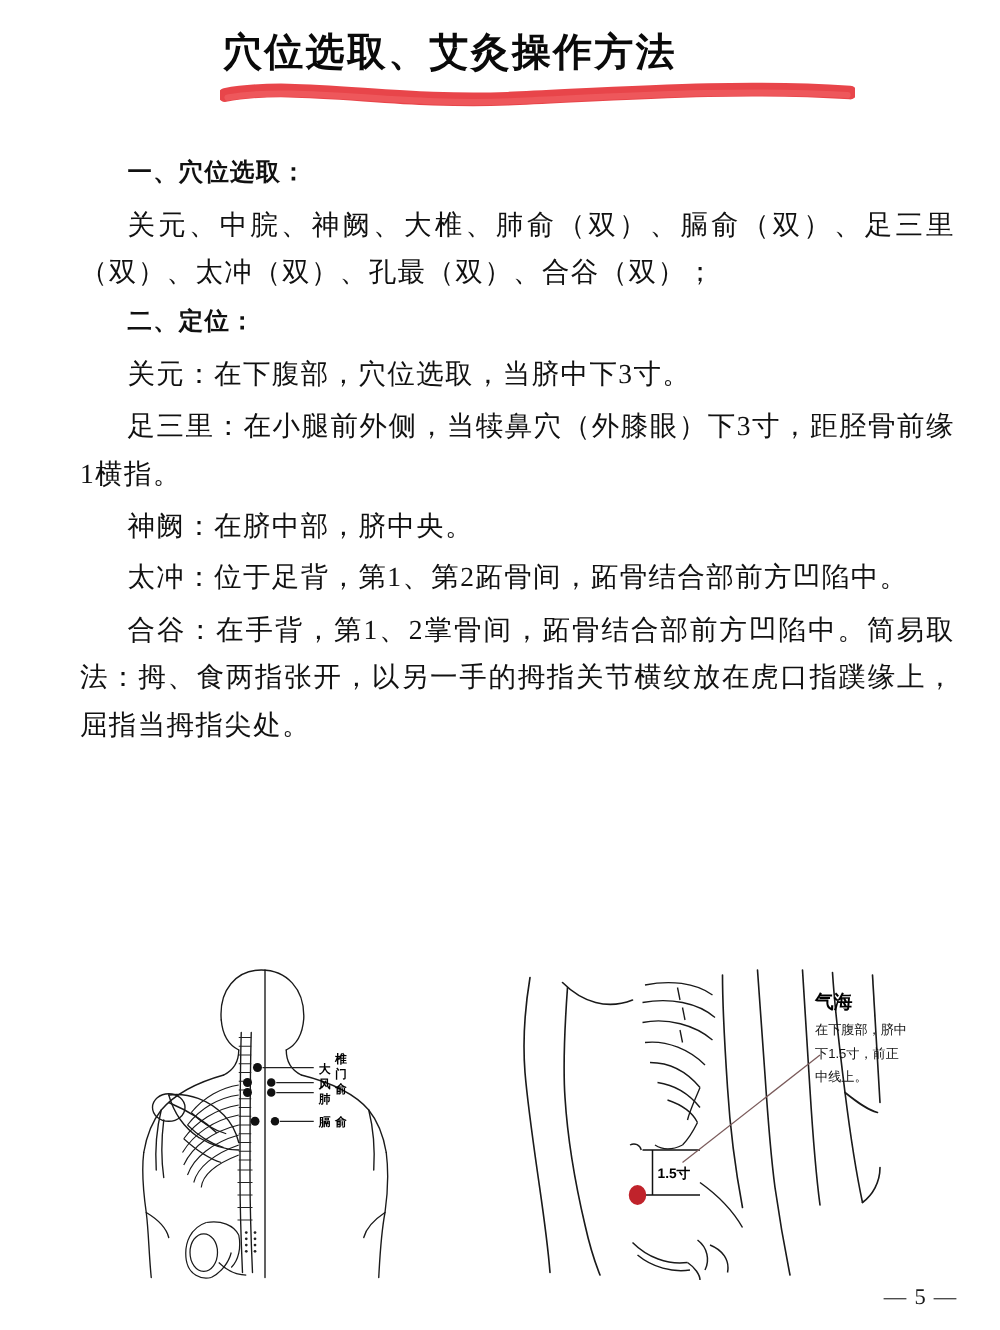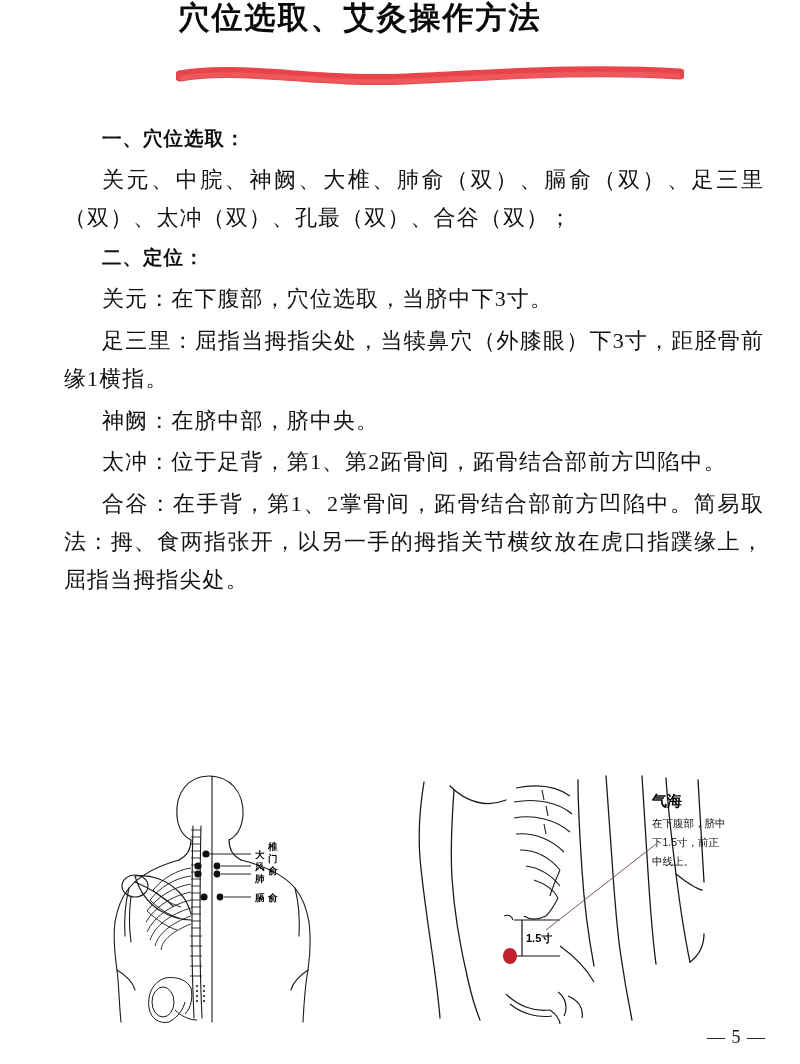--- a/index.html
+++ b/index.html
@@ -12,21 +12,21 @@
     height: 1064px;
     position: relative;
     overflow: hidden;
     font-family: "Liberation Serif", "DejaVu Serif", serif;
     color: #111;
   }
 
   
   .title-block {
     position: absolute;
-    top: 0;
+    top: 24px;
     left: 0;
     width: 720px;
     text-align: center;
   }
   .doc-title {
     font-family: "Liberation Sans", "DejaVu Sans", sans-serif;
     font-weight: bold;
     font-size: 31px;
     letter-spacing: 2px;
     color: #0a0a0a;
@@ -138,21 +138,21 @@
 <div class="body-text">
 
   <div class="heading">一、穴位选取：</div>
 
   <p class="para">关元、中脘、神阙、大椎、肺俞（双）、膈俞（双）、足三里（双）、太冲（双）、孔最（双）、合谷（双）；</p>
 
   <div class="heading gap-before">二、定位：</div>
 
   <p class="para tight">关元：在下腹部，穴位选取，当脐中下3寸。</p>
 
-  <p class="para tight">足三里：屈指当拇指尖处，当犊鼻穴（外膝眼）下3寸，距胫骨前缘1横指。</p>
+  <p class="para tight">足三里：在小腿前外侧，当犊鼻穴（外膝眼）下3寸，距胫骨前缘1横指。</p>
 
 
   <p class="para tight">神阙：在脐中部，脐中央。</p>
 
   <p class="para tight">太冲：位于足背，第1、第2跖骨间，跖骨结合部前方凹陷中。</p>
 
   <p class="para tight">合谷：在手背，第1、2掌骨间，跖骨结合部前方凹陷中。简易取法：拇、食两指张开，以另一手的拇指关节横纹放在虎口指蹼缘上，屈指当拇指尖处。</p>
 </div>
 
 <div class="figures">

